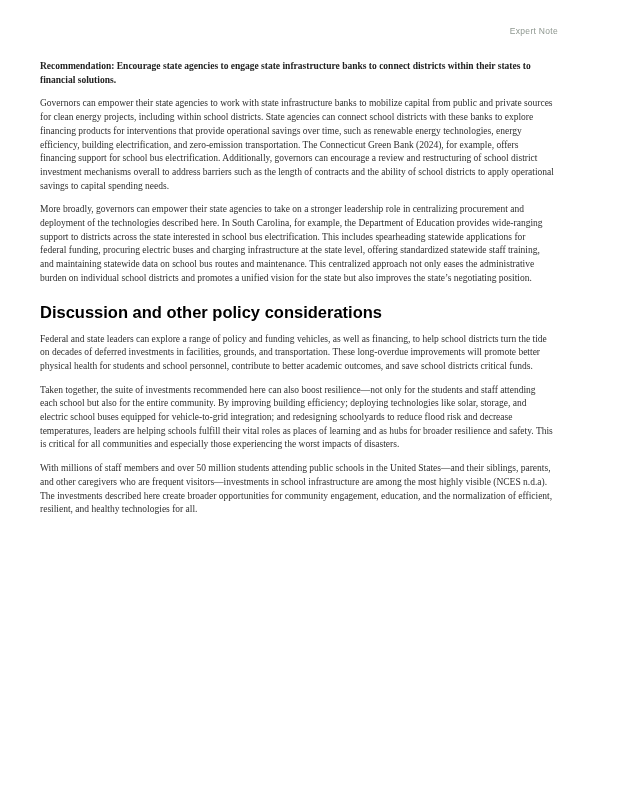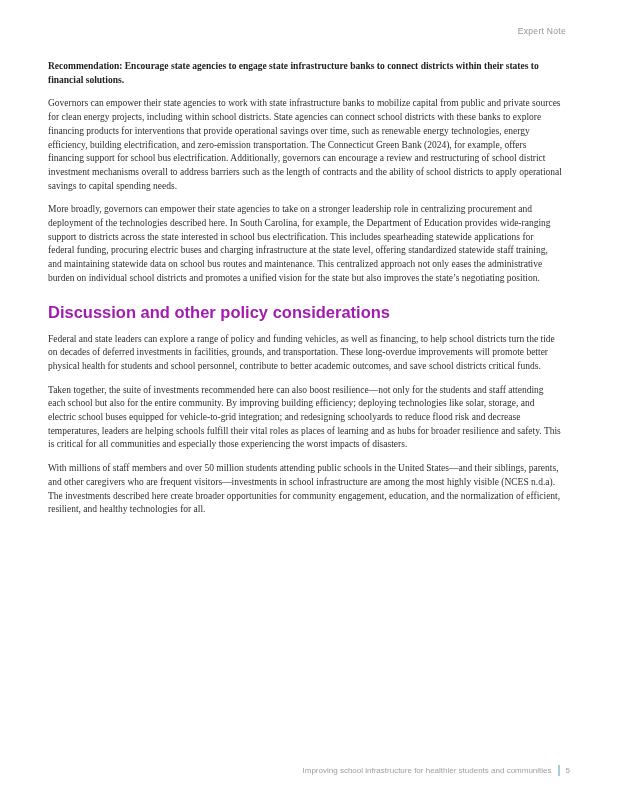--- a/index.html
+++ b/index.html
@@ -8,30 +8,30 @@
     position: relative;
     width: 618px;
     height: 800px;
     background: #ffffff;
     overflow: hidden;
     font-family: "Liberation Serif", serif;
   }
   .header-note {
     position: absolute;
     top: 26px;
-    right: 52px;
+    right: 60px;
     font-family: "Liberation Sans", sans-serif;
     font-size: 8.5px;
     letter-spacing: 0.3px;
     color: #8e978f;
   }
   .content {
     position: absolute;
     top: 60px;
-    left: 48px;
+    left: 40px;
     width: 514px;
     color: #2e2e2e;
     font-size: 9.5px;
     line-height: 13.7px;
     text-align: left;
   }
   .rec-heading {
     font-weight: bold;
     color: #222222;
     margin-bottom: 10px;
@@ -73,29 +73,24 @@
 
   <div class="content">
 
     <p class="rec-heading">Recommendation: Encourage state agencies to engage state infrastructure banks to connect districts within their states to financial solutions.</p>
 
     <p class="body-para">Governors can empower their state agencies to work with state infrastructure banks to mobilize capital from public and private sources for clean energy projects, including within school districts. State agencies can connect school districts with these banks to explore financing products for interventions that provide operational savings over time, such as renewable energy technologies, energy efficiency, building electrification, and zero-emission transportation. The Connecticut Green Bank (2024), for example, offers financing support for school bus electrification. Additionally, governors can encourage a review and restructuring of school district investment mechanisms overall to address barriers such as the length of contracts and the ability of school districts to apply operational savings to capital spending needs.</p>
 
 
     <p class="body-para">More broadly, governors can empower their state agencies to take on a stronger leadership role in centralizing procurement and deployment of the technologies described here. In South Carolina, for example, the Department of Education provides wide-ranging support to districts across the state interested in school bus electrification. This includes spearheading statewide applications for federal funding, procuring electric buses and charging infrastructure at the state level, offering standardized statewide staff training, and maintaining statewide data on school bus routes and maintenance. This centralized approach not only eases the administrative burden on individual school districts and promotes a unified vision for the state but also improves the state’s negotiating position.</p>
 
-    <h2 class="section-heading" style="color: #a21caf;">Discussion and other policy considerations</h2>
+    <h2 class="section-heading" style="color: #000000;">Discussion and other policy considerations</h2>
 
     <p class="body-para">Federal and state leaders can explore a range of policy and funding vehicles, as well as financing, to help school districts turn the tide on decades of deferred investments in facilities, grounds, and transportation. These long-overdue improvements will promote better physical health for students and school personnel, contribute to better academic outcomes, and save school districts critical funds.</p>
 
     <p class="body-para">Taken together, the suite of investments recommended here can also boost resilience—not only for the students and staff attending each school but also for the entire community. By improving building efficiency; deploying technologies like solar, storage, and electric school buses equipped for vehicle-to-grid integration; and redesigning schoolyards to reduce flood risk and decrease temperatures, leaders are helping schools fulfill their vital roles as places of learning and as hubs for broader resilience and safety. This is critical for all communities and especially those experiencing the worst impacts of disasters.</p>
 
     <p class="body-para">With millions of staff members and over 50 million students attending public schools in the United States—and their siblings, parents, and other caregivers who are frequent visitors—investments in school infrastructure are among the most highly visible (NCES n.d.a). The investments described here create broader opportunities for community engagement, education, and the normalization of efficient, resilient, and healthy technologies for all.</p>
 
   </div>
 
-  <div class="footer">
-    <span>Improving school infrastructure for healthier students and communities</span>
-    <span class="footer-bar" style="background: rgb(169, 205, 214);"></span>
-    <span>5</span>
-  </div>
 
 </div>
 
 </body></html>

